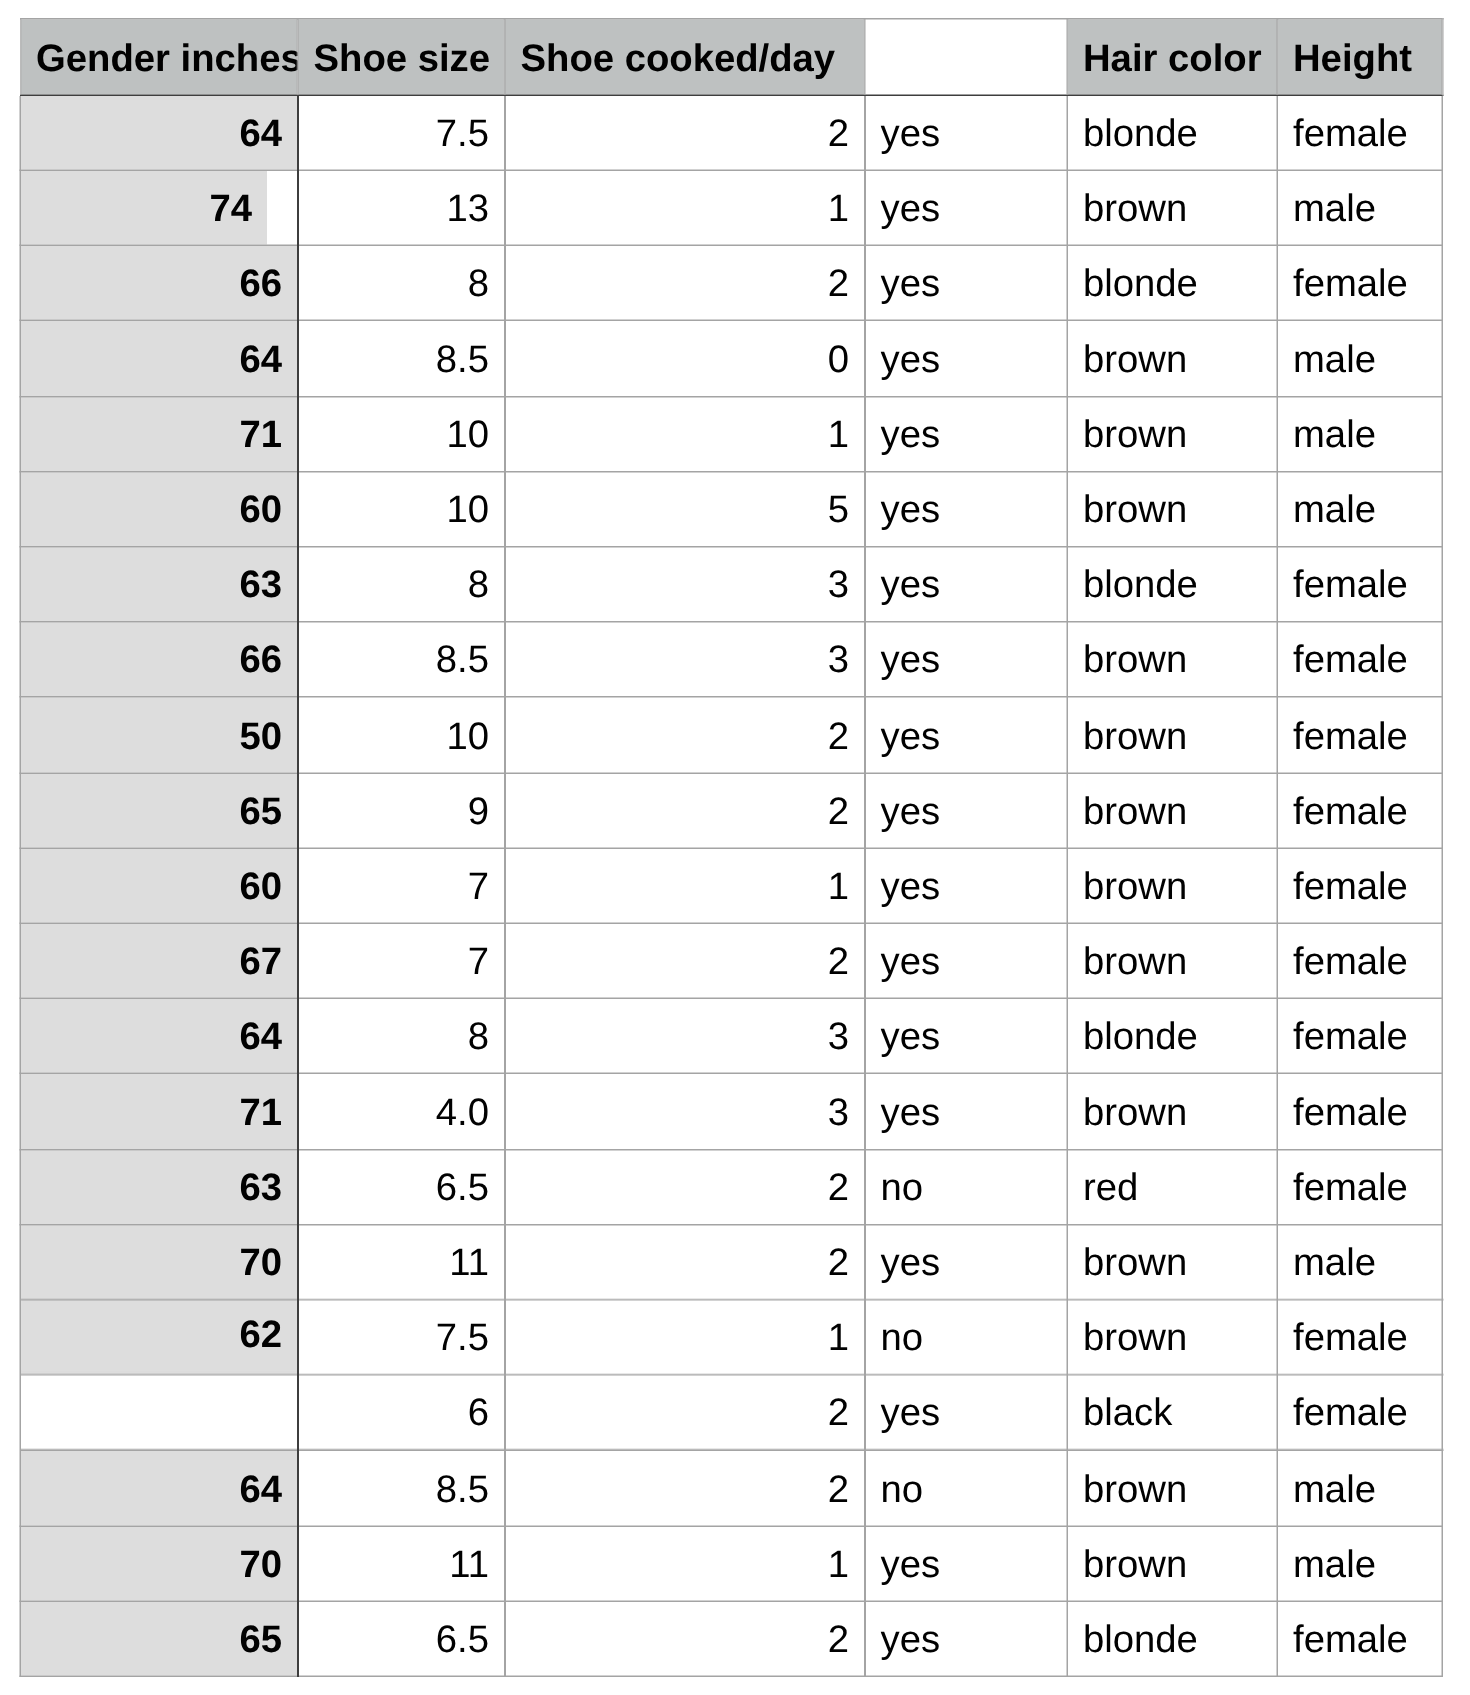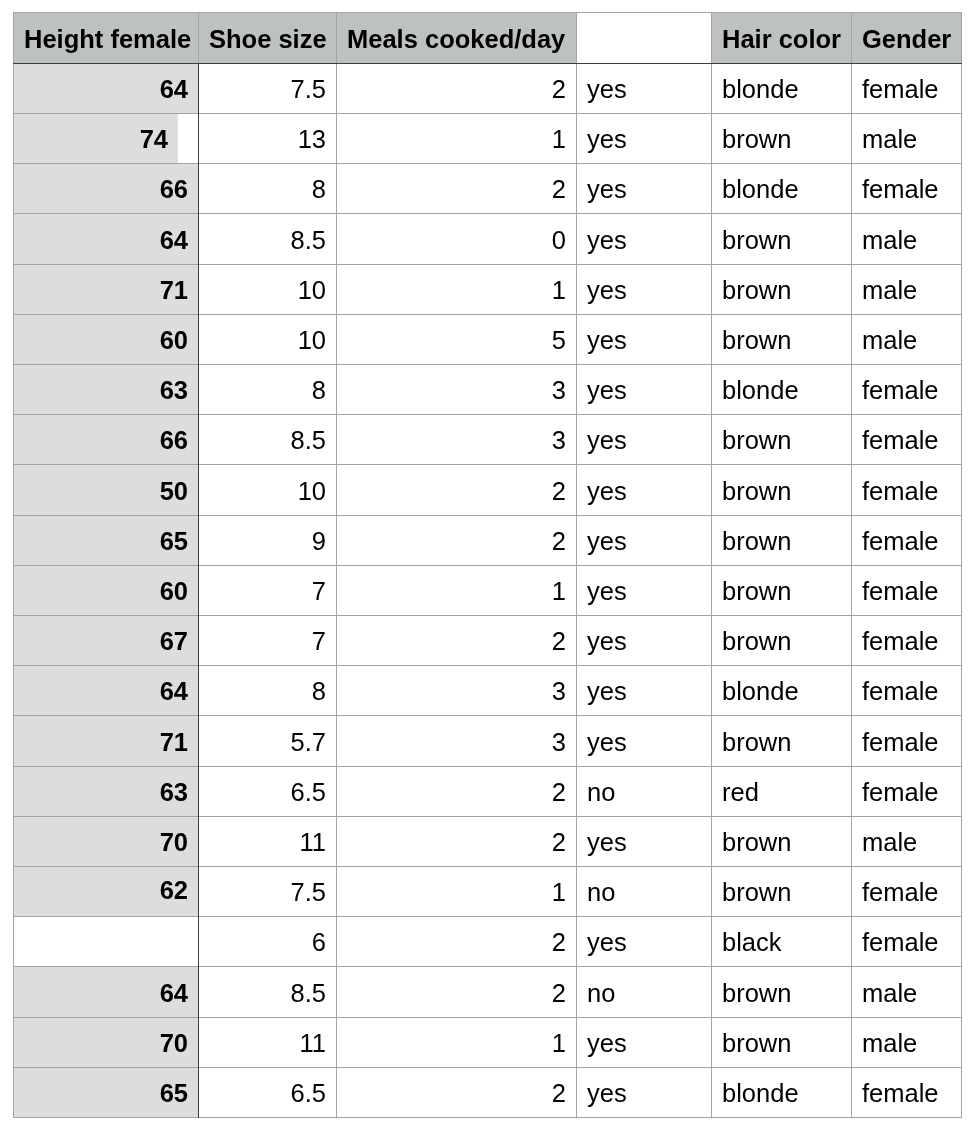--- a/index.html
+++ b/index.html
@@ -16,33 +16,33 @@
   .vline{position:absolute;background:#a4a4a4;width:1px;}
   .hline{position:absolute;background:#a4a4a4;height:1px;}
   .darkv{position:absolute;background:#3e3e3e;width:1px;}
   .darkh{position:absolute;background:#3e3e3e;height:1px;}
 </style>
 </head>
 <body>
 
 <div id="sheet">
     <div class="cell hcell" style="left: 14px; top: 13px; width: 184px; height: 50px; padding-left: 10px; padding-right: 10px;">
-      <span>Height female</span>
+      <span>Gender inches</span>
     </div>
     <div class="cell hcell" style="left: 199px; top: 13px; width: 137px; height: 50px; padding-left: 10px; padding-right: 10px;">
       <span>Shoe size</span>
     </div>
     <div class="cell hcell" style="left: 337px; top: 13px; width: 239px; height: 50px; padding-left: 10px; padding-right: 10px;">
-      <span>Meals cooked/day</span>
+      <span>Shoe cooked/day</span>
     </div>
     <div class="cell hcell" style="left: 712px; top: 13px; width: 139px; height: 50px; padding-left: 10px; padding-right: 10px;">
       <span>Hair color</span>
     </div>
     <div class="cell hcell" style="left: 852px; top: 13px; width: 109px; height: 50px; padding-left: 10px; padding-right: 10px;">
-      <span>Gender</span>
+      <span>Height</span>
     </div>
     <div class="cell rowhead" style="left: 14px; top: 64px; width: 184px; height: 49px; padding-left: 10px; padding-right: 10px;">
       <span>64</span>
     </div>
     <div class="cell num" style="left: 199px; top: 64px; width: 137px; height: 49px; padding-left: 10px; padding-right: 10px;">
       <span>7.5</span>
     </div>
     <div class="cell num" style="left: 337px; top: 64px; width: 239px; height: 49px; padding-left: 10px; padding-right: 10px;">
       <span>2</span>
     </div>
@@ -268,21 +268,21 @@
     <div class="cell txt" style="left: 712px; top: 666px; width: 139px; height: 49px; padding-left: 10px; padding-right: 10px;">
       <span>blonde</span>
     </div>
     <div class="cell txt" style="left: 852px; top: 666px; width: 109px; height: 49px; padding-left: 10px; padding-right: 10px;">
       <span>female</span>
     </div>
     <div class="cell rowhead" style="left: 14px; top: 716px; width: 184px; height: 50px; padding-left: 10px; padding-right: 10px;">
       <span>71</span>
     </div>
     <div class="cell num" style="left: 199px; top: 716px; width: 137px; height: 50px; padding-left: 10px; padding-right: 10px;">
-      <span>5.7</span>
+      <span>4.0</span>
     </div>
     <div class="cell num" style="left: 337px; top: 716px; width: 239px; height: 50px; padding-left: 10px; padding-right: 10px;">
       <span>3</span>
     </div>
     <div class="cell txt" style="left: 577px; top: 716px; width: 134px; height: 50px; padding-left: 10px; padding-right: 10px;">
       <span>yes</span>
     </div>
     <div class="cell txt" style="left: 712px; top: 716px; width: 139px; height: 50px; padding-left: 10px; padding-right: 10px;">
       <span>brown</span>
     </div>

